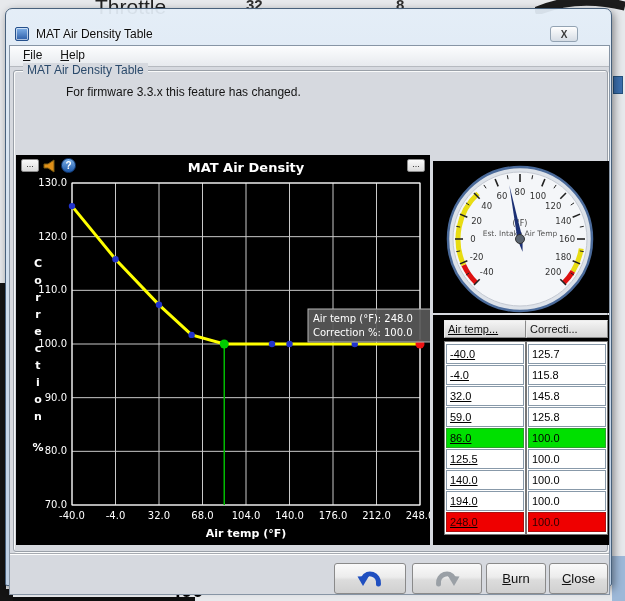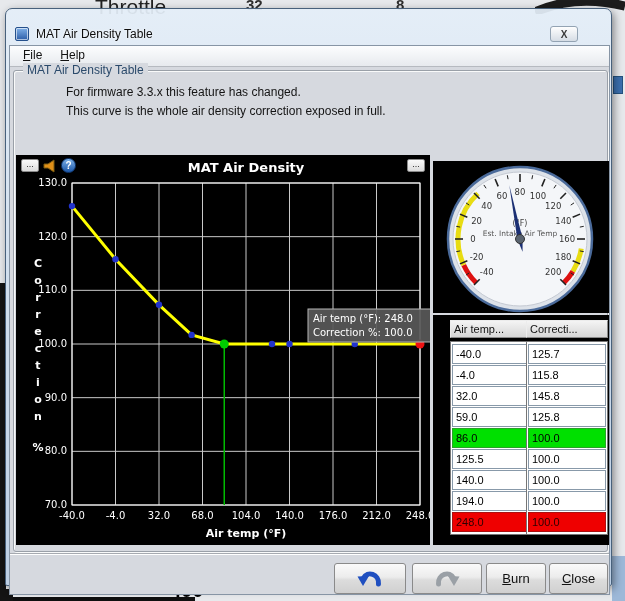--- a/index.html
+++ b/index.html
@@ -82,21 +82,21 @@
   .help-icon {
     position:absolute; left:45px; top:3px; width:15px; height:15px; border-radius:50%;
     background:linear-gradient(#7db1e8,#1c57a8); border:1px solid #123c78;
     color:#fff; font-size:10px; font-weight:bold; text-align:center; line-height:14px;
   }
   
   .gauge-panel { position:absolute; left:423px; top:115px; width:176px; height:152px; background:#000; }
   
   .table-panel { position:absolute; left:423px; top:269px; width:176px; height:230px; background:#000; }
   .tcol { position:absolute; top:5px; width:82px; }
-  .tcol-0 { left:17px; } .tcol-1 { left:93px; }
+  .tcol-0 { left:11px;text-decoration:underline; } .tcol-1 { left:93px; }
   .tcol .hdr {
     height:18px; background:linear-gradient(#f4f4f4,#d6d6d6);
     border:1px solid #8a8a8a; border-top-color:#ececec; border-left-color:#ececec;
     font-size:11px; color:#111; padding:2px 3px; white-space:nowrap; overflow:hidden;
   }
   .tcol .list { margin-top:3px; background:#fff; border:1px solid #767676; padding:1px 0; }
   .cell {
     height:20px; margin:1px; border:1px solid #8899a9; background:#fff;
     font-size:11px; color:#000; padding:3px 3px 0 3px; overflow:hidden;
   }
@@ -145,21 +145,20 @@
 
   <div class="dialog-body">
     <div class="menubar">
       <div class="menu-item mnemonic"><u>F</u>ile</div>
       <div class="menu-item mnemonic"><u>H</u>elp</div>
     </div>
 
     <div class="groupbox">
       <div class="group-title">MAT Air Density Table</div>
       <div class="info-line info-1">For firmware 3.3.x this feature has changed.</div>
-      <div class="info-line info-2">This curve is the whole air density correction exposed in full.</div>
     </div>
 
     <div class="chart">
       <svg id="chart-svg" width="414" height="390">
           <g>
             <line x1="56" y1="28" x2="56" y2="350" stroke="#c9c9c9" stroke-width="1"></line>
             <text x="56" y="364" fill="#fff" font-size="10" text-anchor="middle">-40.0</text>
             <line x1="99.5" y1="28" x2="99.5" y2="350" stroke="#c9c9c9" stroke-width="1"></line>
             <text x="99.5" y="364" fill="#fff" font-size="10" text-anchor="middle">-4.0</text>
             <line x1="143" y1="28" x2="143" y2="350" stroke="#c9c9c9" stroke-width="1"></line>

